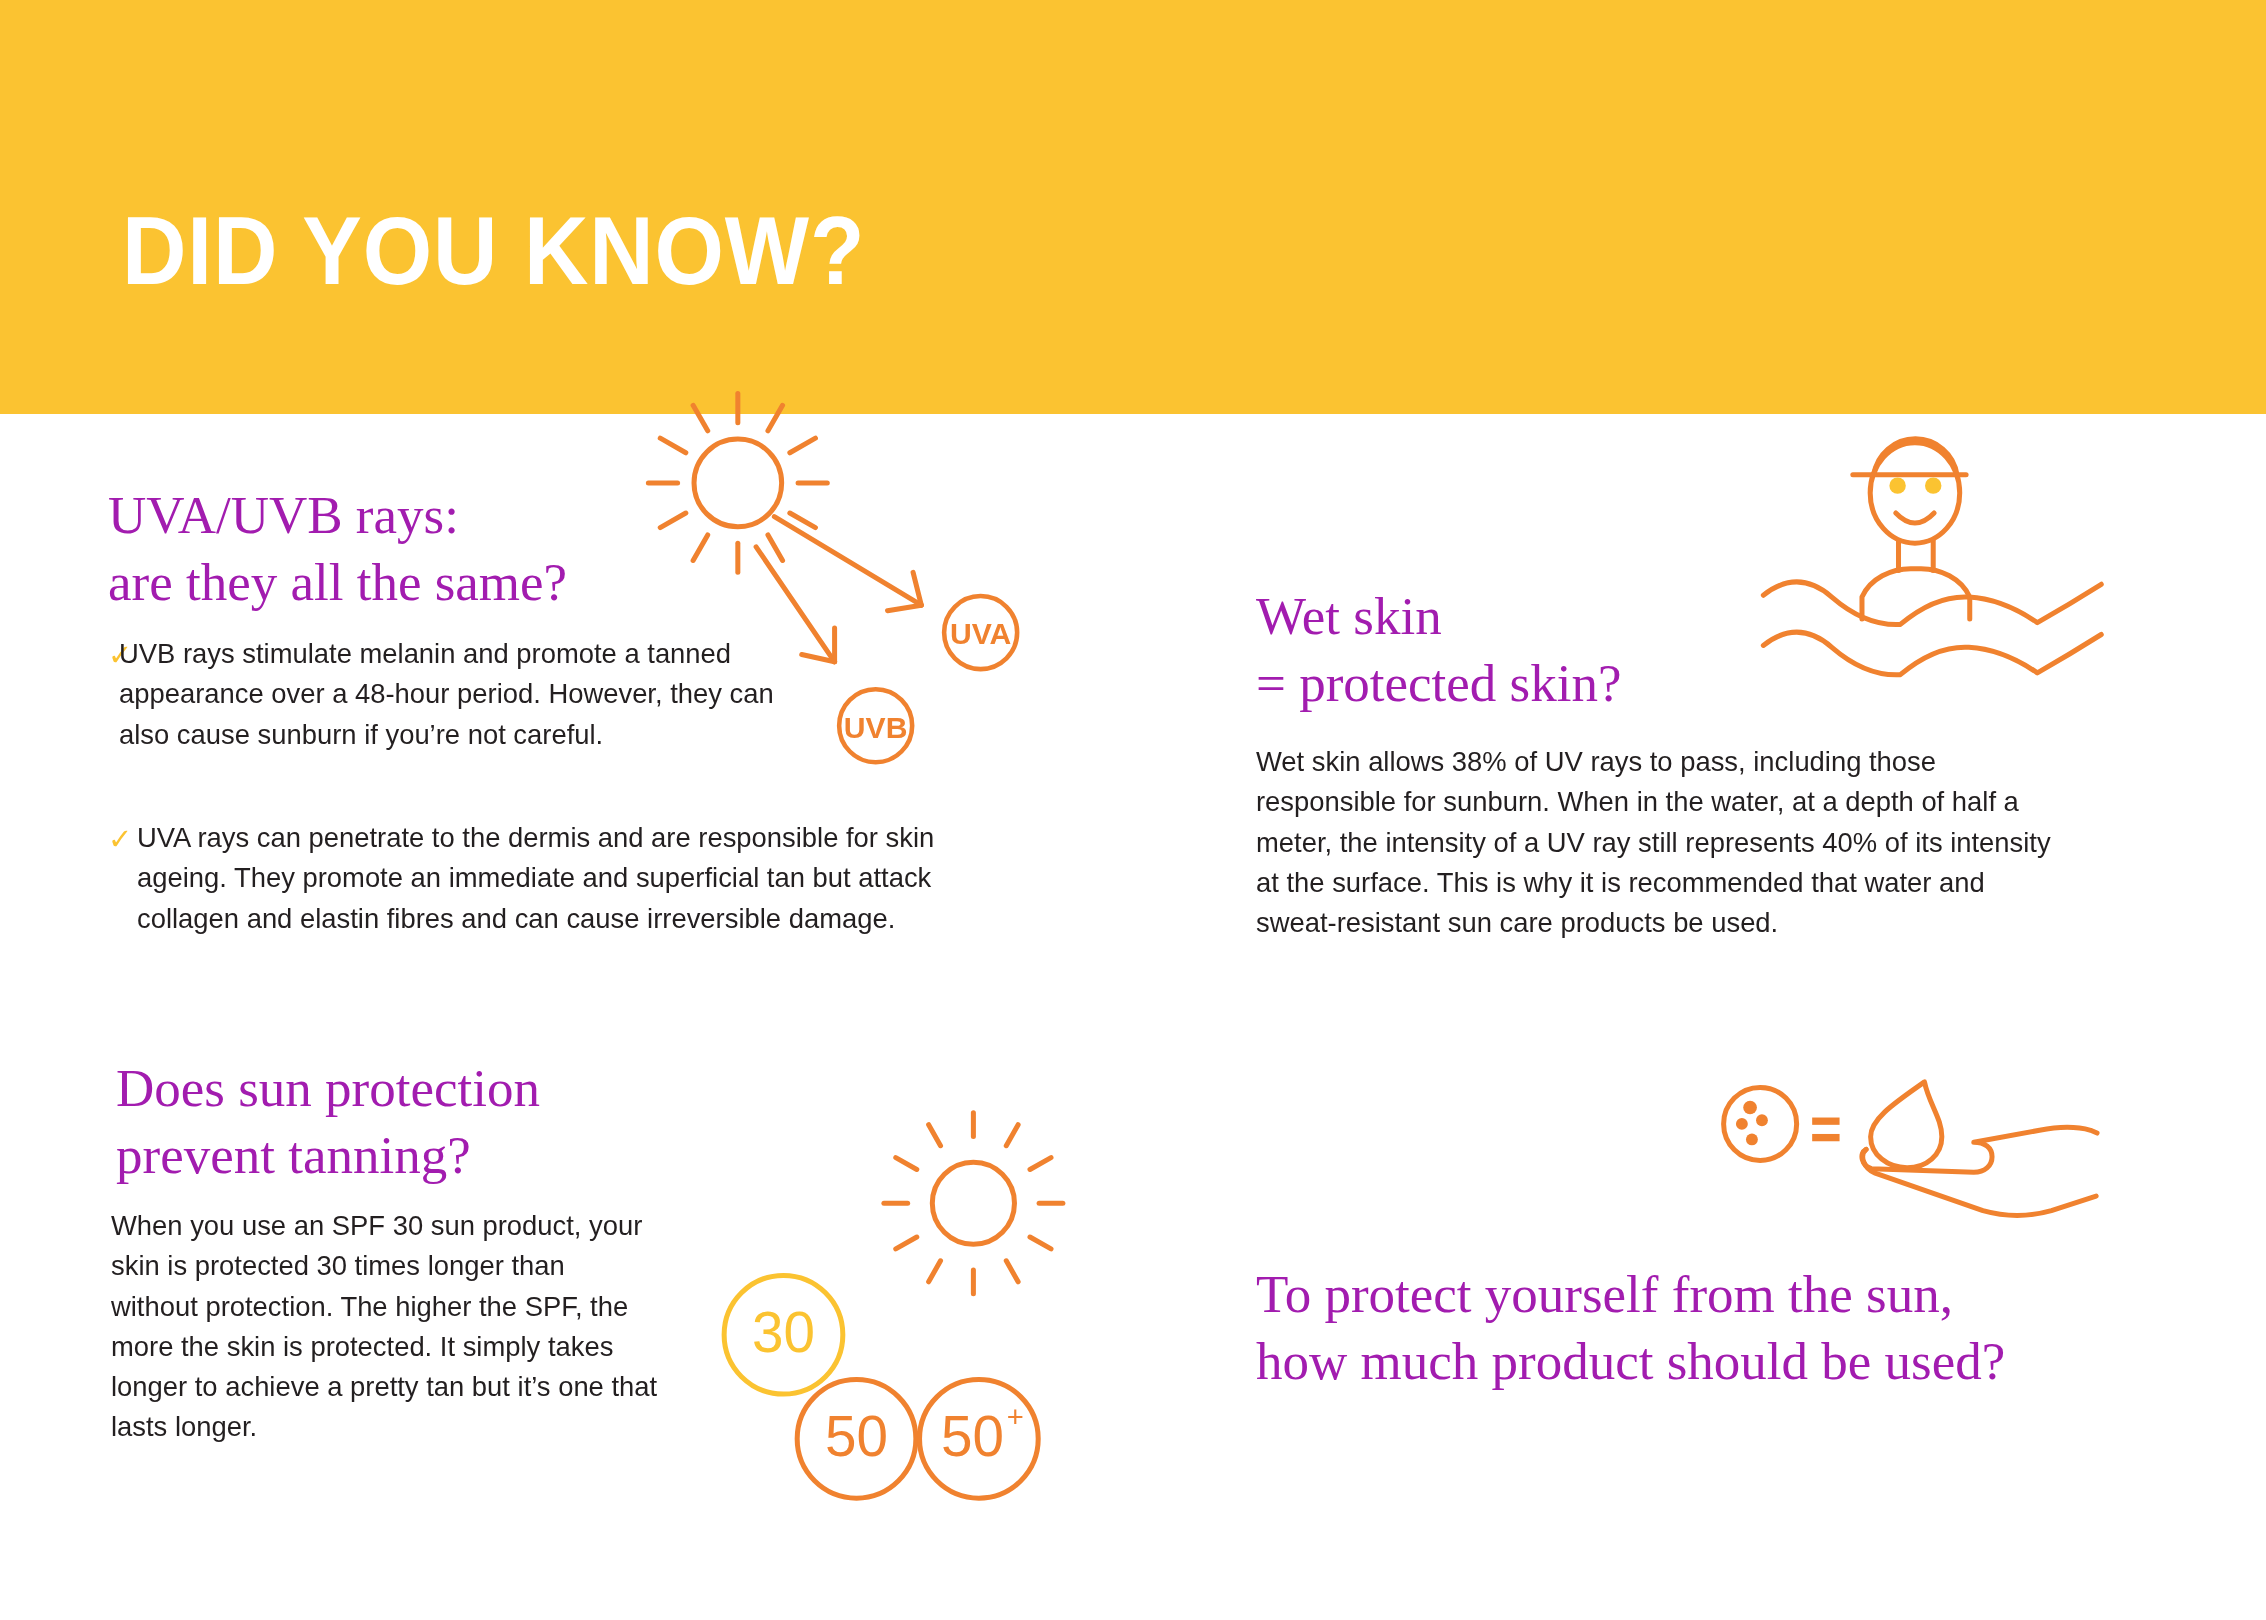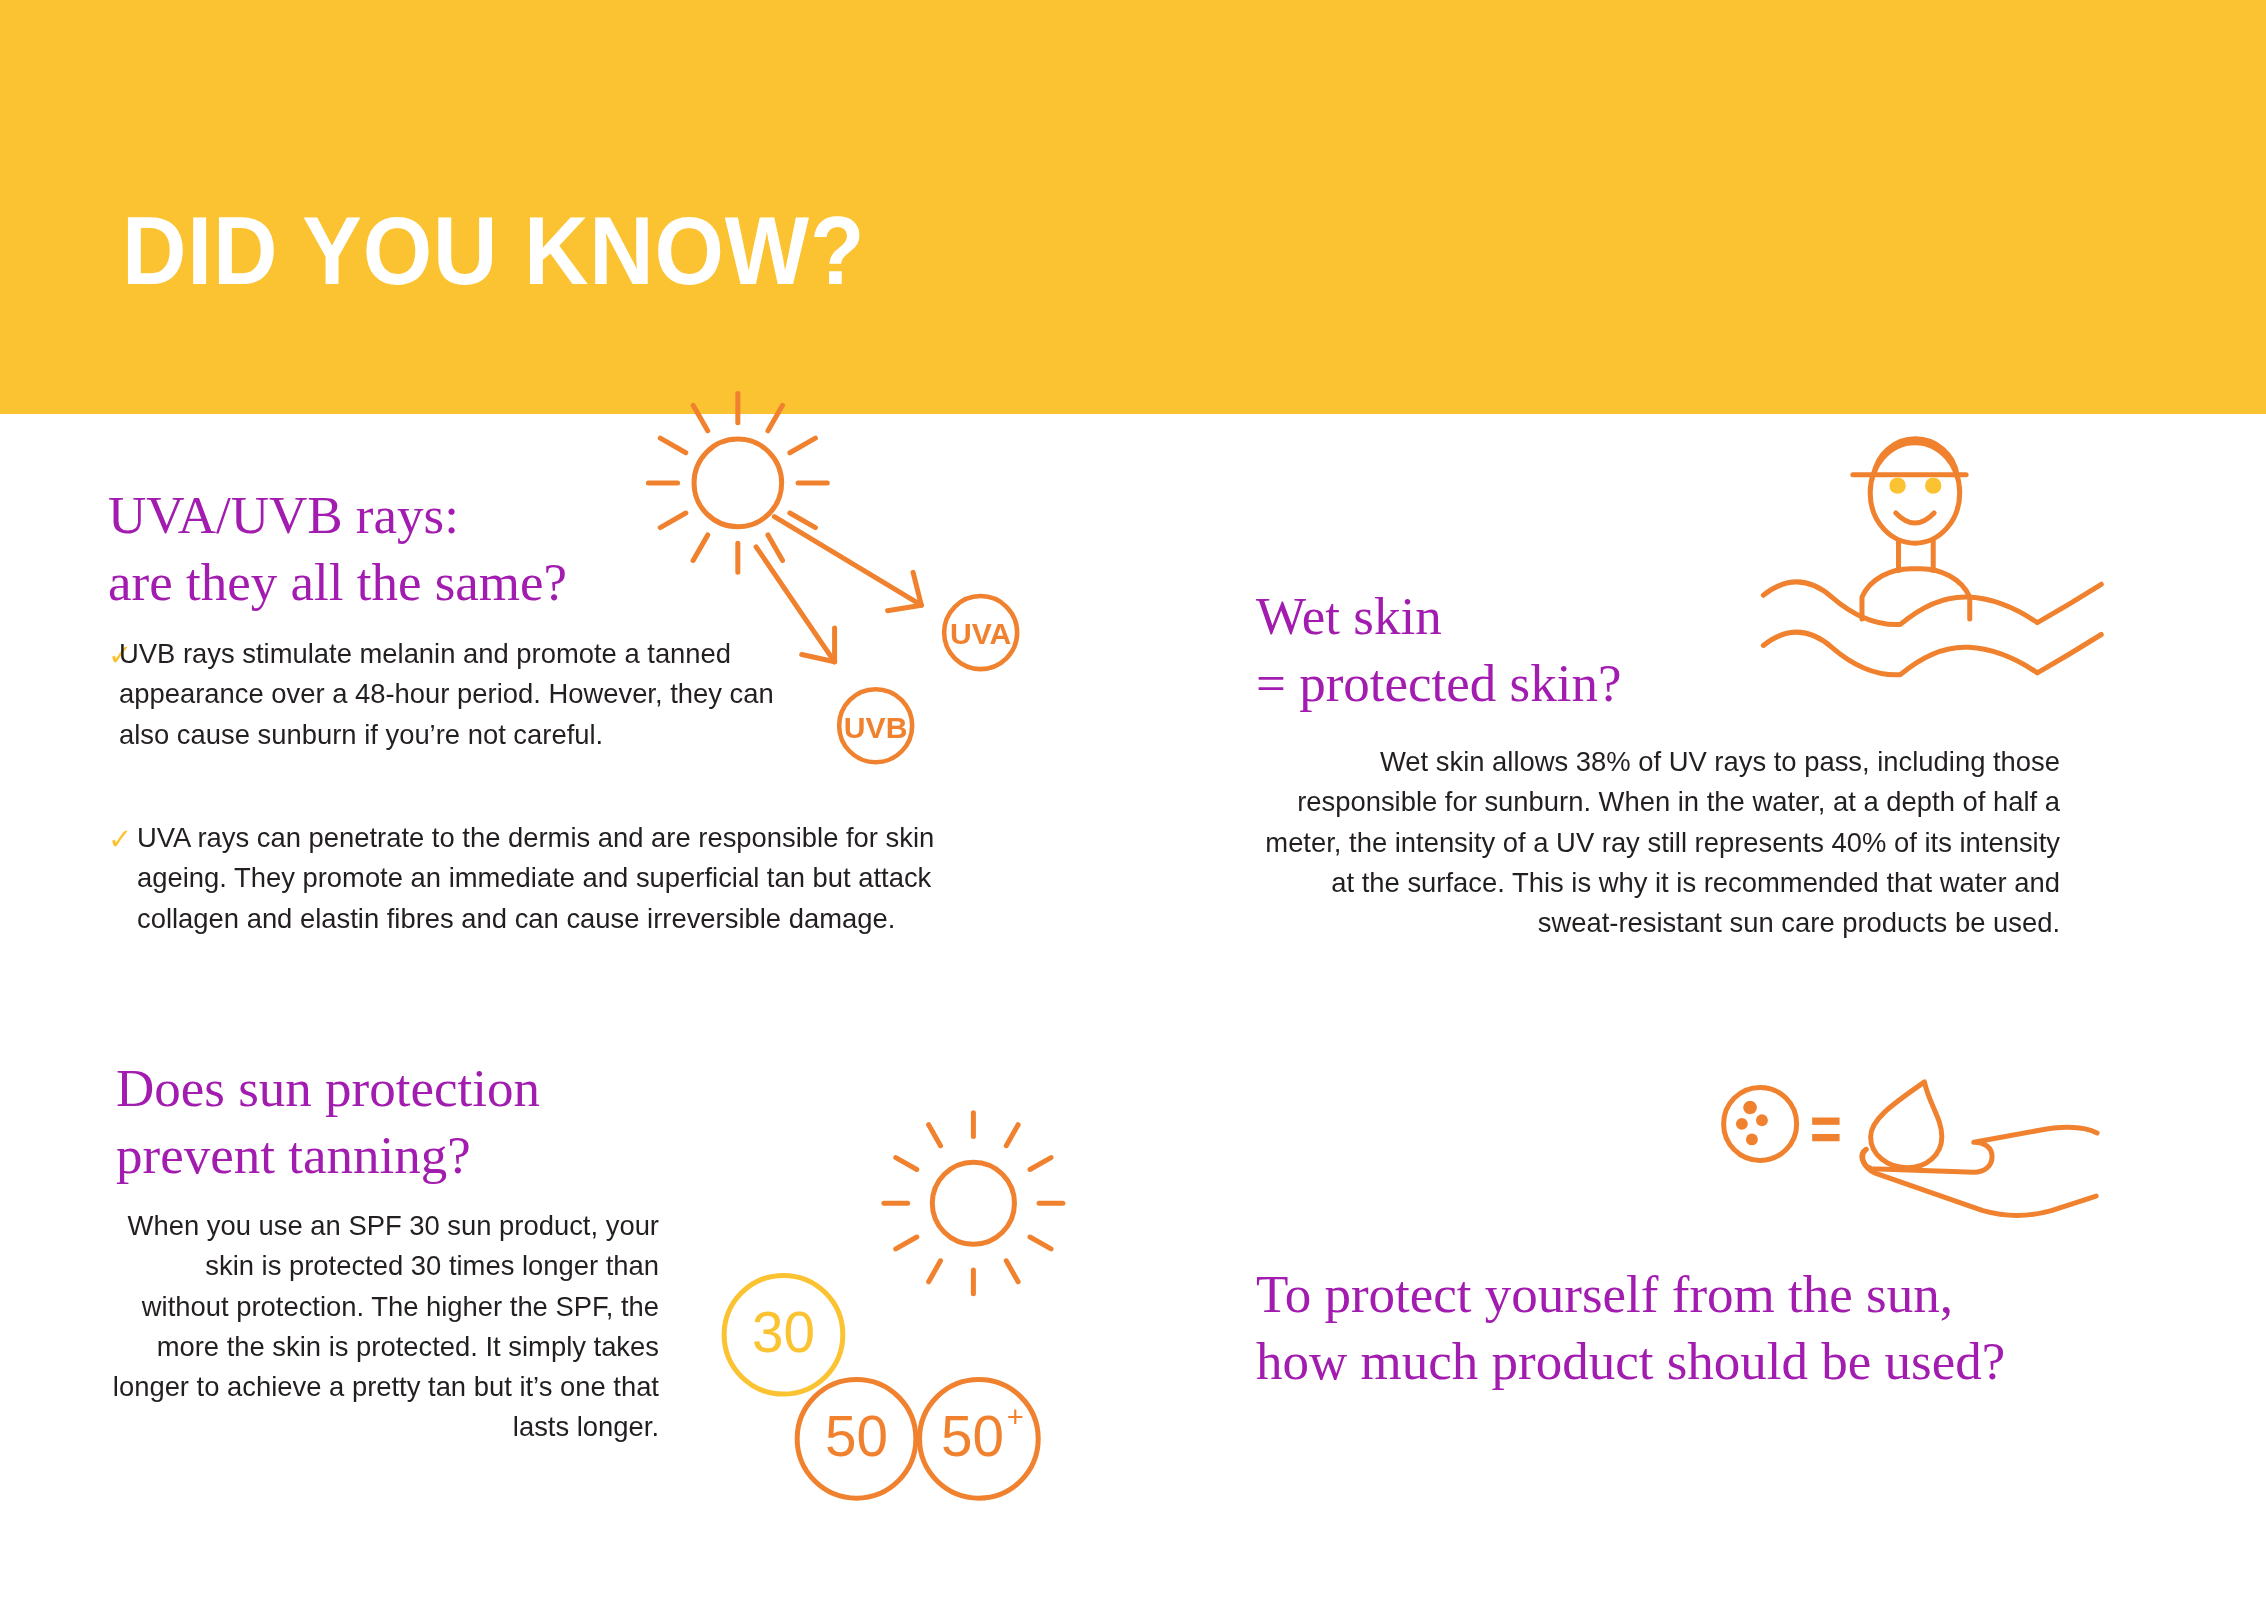--- a/index.html
+++ b/index.html
@@ -52,21 +52,20 @@
     font-weight: 400;
   }
   .body-text {
     position: absolute;
     font-family: "Liberation Sans", sans-serif;
     color: #231F20;
     font-size: 27.4px;
     line-height: 1.47;
     white-space: pre-line;
     font-weight: 400;
-    text-align: right;
   }
   .bullet-block {
     position: absolute;
     font-family: "Liberation Sans", sans-serif;
     color: #231F20;
     font-size: 27.4px;
     line-height: 1.47;
     white-space: pre-line;
     font-weight: 400;
   }

